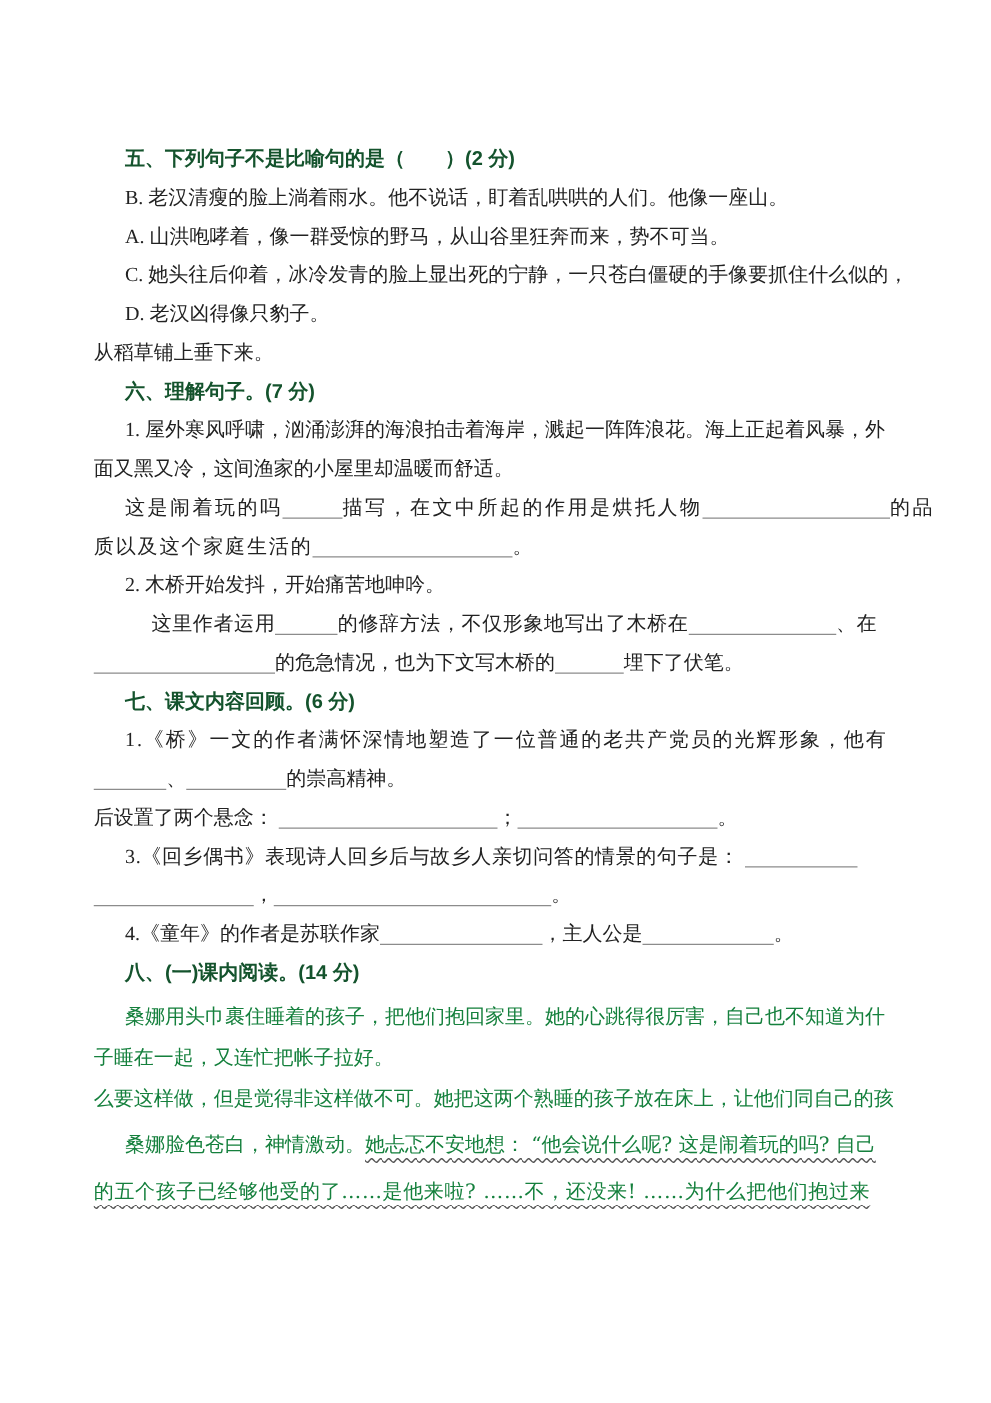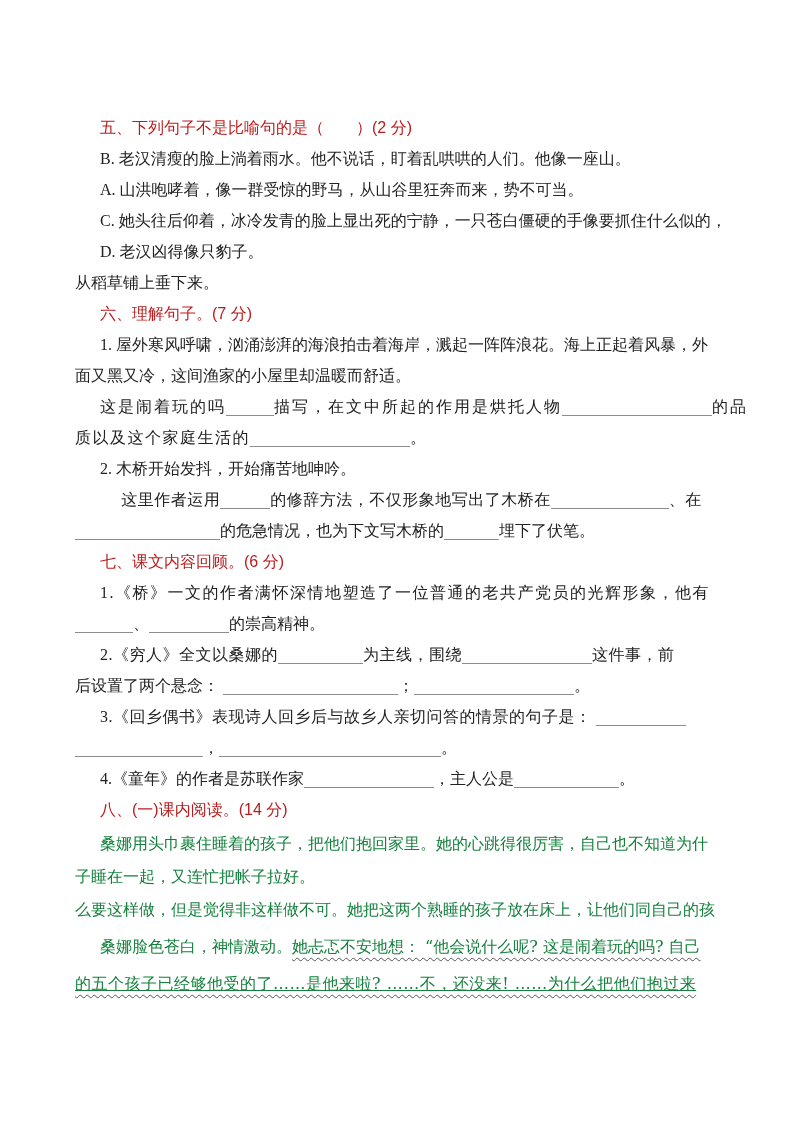--- a/index.html
+++ b/index.html
@@ -24,22 +24,22 @@
   }
   .line {
     font-size: 16px;
     line-height: 31px;
     white-space: nowrap;
     color: #222222;
   }
   .line.indent { padding-left: 25px; }
   .line.heading {
     font-family: "Liberation Sans", "DejaVu Sans", sans-serif;
-    font-weight: normal;
-    color: #b91c1c;
+    font-weight: bold;
+    color: #14532d;
   }
   .line.kai {
     font-family: "DejaVu Serif", serif;
     line-height: 33px;
     color: #15803d;
   }
   .blank {
     display: inline-block;
     height: 16px;
     border-bottom: 1px solid #8c8c8c;
@@ -68,25 +68,24 @@
       <div class="line body indent"><span>1. 屋外寒风呼啸，汹涌澎湃的海浪拍击着海岸，溅起一阵阵浪花。海上正起着风暴，外</span></div>
       <div class="line body"><span>面又黑又冷，这间渔家的小屋里却温暖而舒适。</span></div>
       <div class="line body indent" style="letter-spacing: 2px;"><span>这是闹着玩的吗</span><span class="blank" style="width: 48px; border-bottom-color: rgb(140, 140, 140);"></span><span>描写，在文中所起的作用是烘托人物</span><span class="blank" style="width: 150px; border-bottom-color: rgb(140, 140, 140);"></span><span>的品</span></div>
       <div class="line body" style="letter-spacing: 1.5px;"><span>质以及这个家庭生活的</span><span class="blank" style="width: 160px; border-bottom-color: rgb(140, 140, 140);"></span><span>。</span></div>
       <div class="line body indent"><span>2. 木桥开始发抖，开始痛苦地呻吟。</span></div>
       <div class="line body indent" style="letter-spacing: 0.5px; text-align: center;"><span>这里作者运用</span><span class="blank" style="width: 50px; border-bottom-color: rgb(140, 140, 140);"></span><span>的修辞方法，不仅形象地写出了木桥在</span><span class="blank" style="width: 118px; border-bottom-color: rgb(140, 140, 140);"></span><span>、在</span></div>
       <div class="line body"><span class="blank" style="width: 145px; border-bottom-color: rgb(140, 140, 140);"></span><span>的危急情况，也为下文写木桥的</span><span class="blank" style="width: 55px; border-bottom-color: rgb(140, 140, 140);"></span><span>埋下了伏笔。</span></div>
       <div class="line heading indent"><span>七、课文内容回顾。(6 分)</span></div>
       <div class="line body indent" style="letter-spacing: 1.5px;"><span>1.《桥》一文的作者满怀深情地塑造了一位普通的老共产党员的光辉形象，他有</span></div>
       <div class="line body"><span class="blank" style="width: 58px; border-bottom-color: rgb(140, 140, 140);"></span><span>、</span><span class="blank" style="width: 80px; border-bottom-color: rgb(140, 140, 140);"></span><span>的崇高精神。</span></div>
-      <div class="line body indent" style="letter-spacing: 0.5px;"><span>2.《穷人》全文以桑娜的</span><span class="blank" style="width: 85px; border-bottom-color: rgb(140, 140, 140);"></span><span>为主线，围绕</span><span class="blank" style="width: 130px; border-bottom-color: rgb(140, 140, 140);"></span><span>这件事，前</span></div>
       <div class="line body"><span>后设置了两个悬念： </span><span class="blank" style="width: 175px; border-bottom-color: rgb(140, 140, 140);"></span><span>；</span><span class="blank" style="width: 160px; border-bottom-color: rgb(140, 140, 140);"></span><span>。</span></div>
       <div class="line body indent" style="letter-spacing: 0.5px;"><span>3.《回乡偶书》表现诗人回乡后与故乡人亲切问答的情景的句子是： </span><span class="blank" style="width: 90px; border-bottom-color: rgb(140, 140, 140);"></span></div>
       <div class="line body"><span class="blank" style="width: 128px; border-bottom-color: rgb(140, 140, 140);"></span><span>，</span><span class="blank" style="width: 222px; border-bottom-color: rgb(140, 140, 140);"></span><span>。</span></div>
       <div class="line body indent"><span>4.《童年》的作者是苏联作家</span><span class="blank" style="width: 130px; border-bottom-color: rgb(140, 140, 140);"></span><span>，主人公是</span><span class="blank" style="width: 105px; border-bottom-color: rgb(140, 140, 140);"></span><span>。</span></div>
       <div class="line heading indent"><span>八、(一)课内阅读。(14 分)</span></div>
       <div class="line kai indent" style="margin-top: 2px;"><span>桑娜用头巾裹住睡着的孩子，把他们抱回家里。她的心跳得很厉害，自己也不知道为什</span></div>
       <div class="line kai"><span>子睡在一起，又连忙把帐子拉好。</span></div>
       <div class="line kai"><span>么要这样做，但是觉得非这样做不可。她把这两个熟睡的孩子放在床上，让他们同自己的孩</span></div>
       <div class="line kai indent" style="margin-top: 4px;"><span>桑娜脸色苍白，神情激动。</span><span class="wavy" style="text-decoration-color: rgb(85, 85, 85);">她忐忑不安地想： “他会说什么呢? 这是闹着玩的吗? 自己</span></div>
-      <div class="line kai" style="letter-spacing: 0.5px; margin-top: 4px; text-decoration: underline;"><span class="wavy" style="text-decoration-color: rgb(85, 85, 85);">的五个孩子已经够他受的了……是他来啦? ……不，还没来! ……为什么把他们抱过来</span></div>
+      <div class="line kai" style="letter-spacing: 0.5px; margin-top: 4px;"><span class="wavy" style="text-decoration-color: rgb(85, 85, 85);">的五个孩子已经够他受的了……是他来啦? ……不，还没来! ……为什么把他们抱过来</span></div>
     </div>
 </div>
 
 </body></html>

